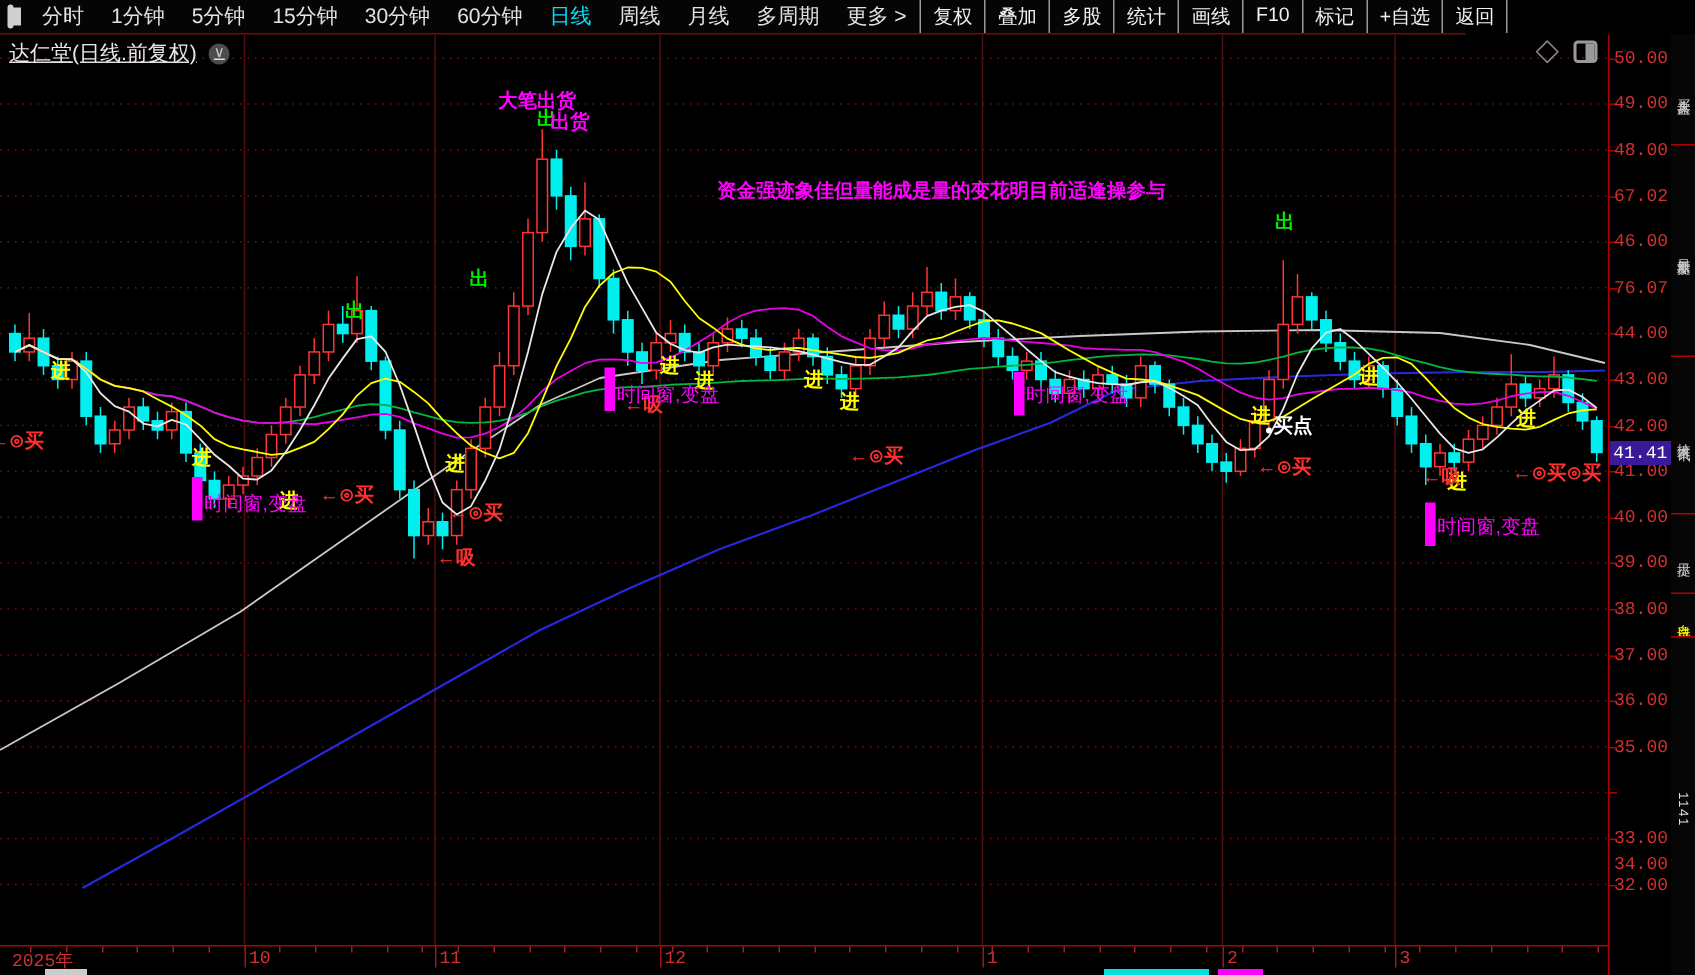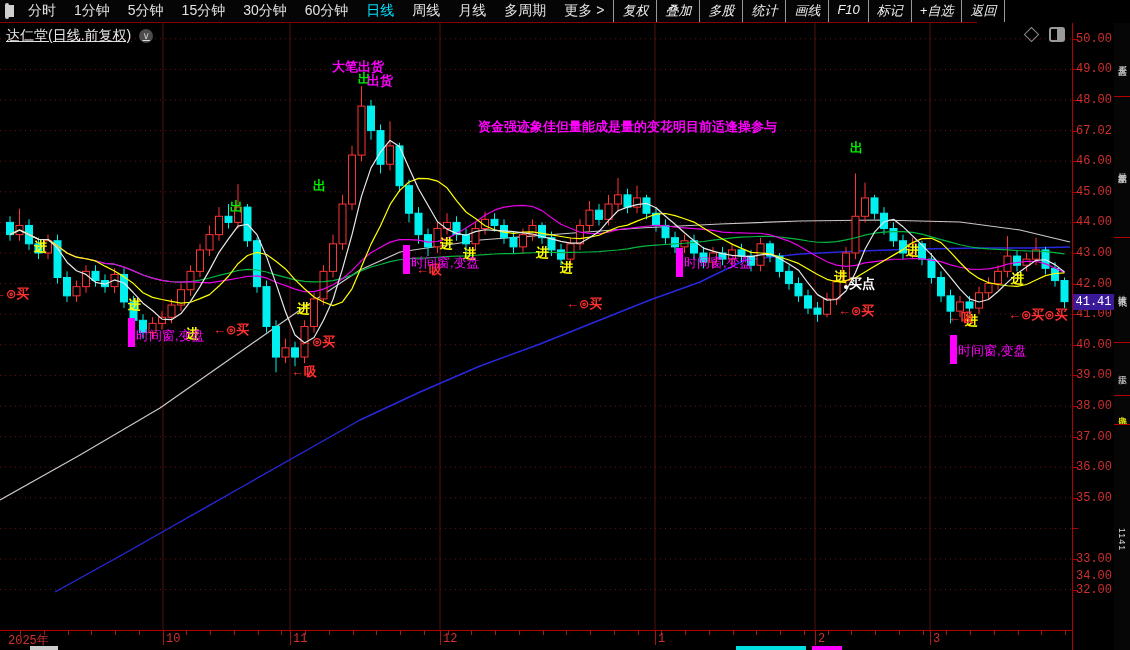--- a/index.html
+++ b/index.html
@@ -5,21 +5,21 @@
   html,body{margin:0;padding:0;background:#000;}
   #screen{position:relative;width:1130px;height:650px;background:#000;overflow:hidden;
           font-family:"Liberation Sans",sans-serif;color:#ddd;}
   
   #toolbar{position:absolute;left:0;top:0;width:977px;height:22px;background:#050505;
            border-bottom:1px solid #8a0000;display:flex;align-items:center;}
   #tb-left-icon{width:15px;height:12px;border:2px solid #cfcfcf;border-radius:3px;margin:0 10px 0 5px;position:relative;}
   #tb-left-icon:after{content:"";position:absolute;left:0;top:0;width:7px;height:12px;background:#cfcfcf;}
   .tb-item{font-size:14px;color:#e2e2e2;margin:0 9px;white-space:nowrap;cursor:default;}
   .tb-item.active{color:#00e0ff;}
-  #tb-right{margin-left:auto;display:flex;height:22px;font-style:italic;}
+  #tb-right{margin-left:auto;display:flex;height:22px;}
   .tb-btn{font-size:13px;color:#f0f0f0;border-left:1px solid #9a9a9a;padding:2px 8px 0 8px;white-space:nowrap;}
   .tb-btn:last-child{border-right:1px solid #9a9a9a;}
   
   #titlebar{position:absolute;left:6px;top:27px;height:18px;display:flex;align-items:center;z-index:30;text-decoration:underline;}
   #sym-title{font-size:14px;color:#e8e8e8;white-space:nowrap;}
   #title-caret{width:14px;height:14px;border-radius:50%;background:#4c4c4c;color:#c9c9c9;font-size:10px;
                line-height:13px;text-align:center;margin:0 8px 0 8px;}
   .ma-label{font-size:14px;margin-right:14px;white-space:nowrap;}
   
   #chart-wrap{position:absolute;left:0;top:23px;width:1072px;height:607px;overflow:hidden;}
@@ -410,21 +410,21 @@
       <div class="ax-lab" style="top: 8.8px;">50.00</div>
       <div class="ax-tick" style="top: 46.4px;"></div>
       <div class="ax-lab" style="top: 39.4px;">49.00</div>
       <div class="ax-tick" style="top: 77px;"></div>
       <div class="ax-lab" style="top: 70px;">48.00</div>
       <div class="ax-tick" style="top: 107.6px;"></div>
       <div class="ax-lab" style="top: 100.6px;">67.02</div>
       <div class="ax-tick" style="top: 138.2px;"></div>
       <div class="ax-lab" style="top: 131.2px;">46.00</div>
       <div class="ax-tick" style="top: 168.8px;"></div>
-      <div class="ax-lab" style="top: 161.8px;">45.00</div>
+      <div class="ax-lab" style="top: 161.8px;">76.07</div>
       <div class="ax-tick" style="top: 199.4px;"></div>
       <div class="ax-lab" style="top: 192.4px;">44.00</div>
       <div class="ax-tick" style="top: 230px;"></div>
       <div class="ax-lab" style="top: 223px;">43.00</div>
       <div class="ax-tick" style="top: 260.6px;"></div>
       <div class="ax-lab" style="top: 253.6px;">42.00</div>
       <div class="ax-tick" style="top: 291.2px;"></div>
       <div class="ax-lab" style="top: 284.2px;">41.00</div>
       <div class="ax-tick" style="top: 321.8px;"></div>
       <div class="ax-lab" style="top: 314.8px;">40.00</div>

